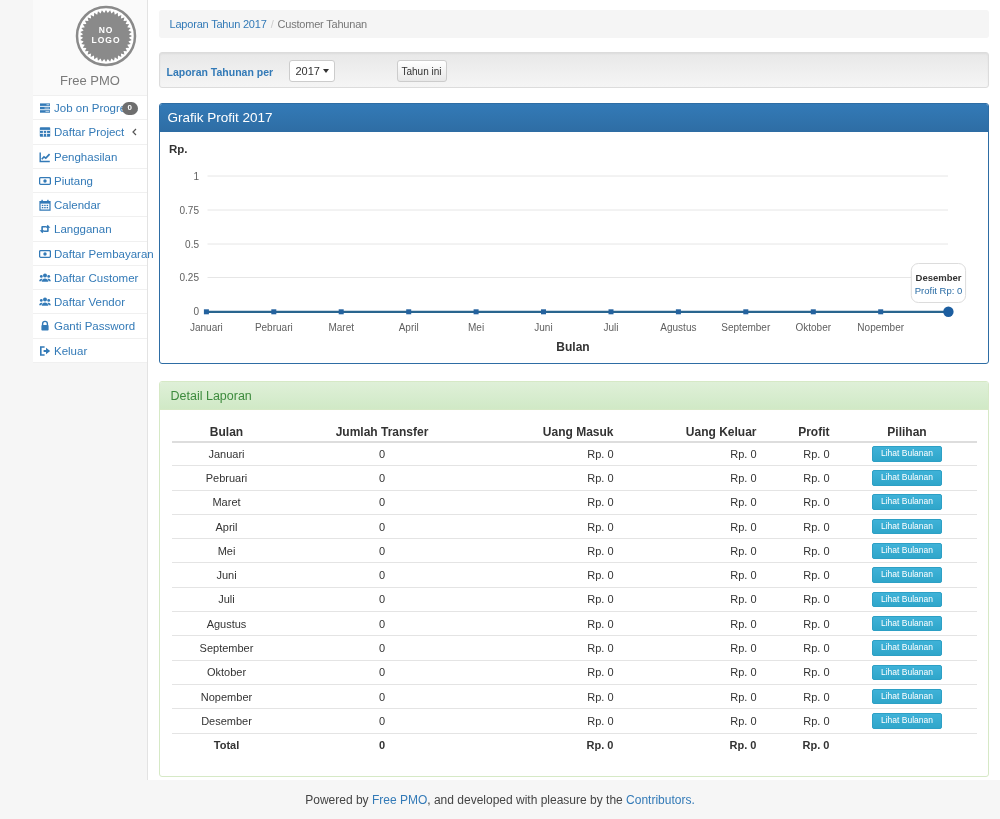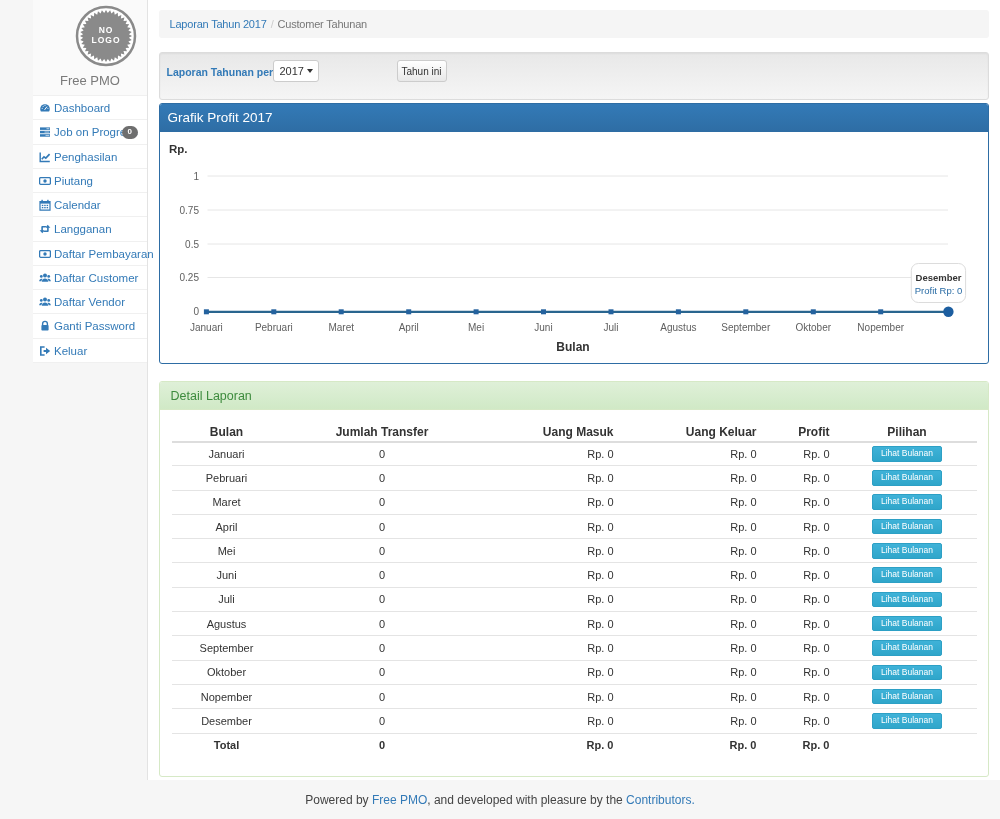--- a/index.html
+++ b/index.html
@@ -14,23 +14,23 @@
 .menu { list-style:none; background:#fff; border-top:1px solid #f0f0f0; }
 .menu li { position:relative; height:24.25px; line-height:24.25px; border-bottom:1px solid #f0f0f0; white-space:nowrap; }
 .menu li a { display:block; padding-left:6px; font-size:11.5px; color:#337ab7; }
 .menu li svg { vertical-align:-2px; margin-right:3px; }
 .badge0 { position:absolute; right:9.5px; top:6px; background:#6e6e6e; color:#fff; font-size:8px; font-weight:bold; border-radius:7px; padding:0 5.5px; height:12.5px; line-height:12.5px; }
 .chev { position:absolute; right:7.5px; top:8px; line-height:0; }
 
 .breadcrumb { position:absolute; left:158.5px; top:10px; width:830px; height:28px; background:#f5f5f5; border-radius:3px; font-size:11px; letter-spacing:-0.2px; line-height:28px; padding-left:11px; color:#777; }
 .breadcrumb .sep { color:#ccc; padding:0 4px; }
 .breadcrumb .cur { color:#777; }
-.well { position:absolute; left:158.5px; top:52px; width:830px; height:48px; background:linear-gradient(to bottom,#e8e8e8 0%,#f5f5f5 100%); border:1px solid #dcdcdc; border-radius:3px; box-shadow:inset 0 1px 2px rgba(0,0,0,.05); }
+.well { position:absolute; left:158.5px; top:52px; width:830px; height:36px; background:linear-gradient(to bottom,#e8e8e8 0%,#f5f5f5 100%); border:1px solid #dcdcdc; border-radius:3px; box-shadow:inset 0 1px 2px rgba(0,0,0,.05); }
 .well .lbl { position:absolute; left:7px; top:13px; font-size:10.5px; font-weight:bold; color:#337ab7; }
-.sel { position:absolute; left:113px; top:7px; width:46px; height:22px; background:#fff; border:1px solid #ccc; border-radius:3px; font-size:11px; color:#333; line-height:20px; padding-left:6px; }
+.sel { position:absolute; left:129px; top:7px; width:46px; height:22px; background:#fff; border:1px solid #ccc; border-radius:3px; font-size:11px; color:#333; line-height:20px; padding-left:6px; }
 .sel .car { position:absolute; right:5px; top:8px; width:0; height:0; border-left:3.5px solid transparent; border-right:3.5px solid transparent; border-top:4px solid #333; }
 .btn { position:absolute; height:22px; border-radius:3px; font-size:10px; line-height:22px; text-align:center; }
 .btn-info { left:164px; top:7px; width:67px; background:linear-gradient(to bottom,#44b5d8 0%,#2fa4c7 100%); border:1px solid #28a4c9; color:#fff;margin-top:48px; }
 .btn-default { left:237px; top:7px; width:50px; background:linear-gradient(to bottom,#fff 0%,#e8e8e8 100%); border:1px solid #ccc; color:#333; }
 
 .panel-chart { position:absolute; left:158.5px; top:102.8px; width:830px; height:261.7px; background:#fff; border:1px solid #2e6da4; border-radius:3px; }
 .panel-chart .hd { height:28.5px; background:linear-gradient(to bottom,#337ab7 0%,#2e6da4 100%); color:#fff; font-size:13.5px; line-height:28.5px; padding-left:8px; border-radius:2px 2px 0 0; }
 
 .panel-detail { position:absolute; left:158.5px; top:381px; width:830px; height:396px; background:#fff; border:1px solid #d6e9c6; border-radius:3px; }
 .panel-detail .hd { height:28px; background:linear-gradient(to bottom,#dff0d8 0%,#d0e9c6 100%); color:#3d8b3d; font-size:12.5px; line-height:28px; padding-left:11px; border-radius:2px 2px 0 0; border-bottom:1px solid #d6e9c6; }
@@ -56,44 +56,46 @@
         <path fill="#8a8a8a" d="M30.0,4.0 31.8,7.1 34.1,4.3 35.4,7.6 38.0,5.3 38.8,8.8 41.8,6.8 42.0,10.4 45.3,9.0 44.9,12.5 48.4,11.6 47.5,15.1 51.0,14.7 49.6,18.0 53.2,18.2 51.2,21.2 54.7,22.0 52.4,24.6 55.7,25.9 52.9,28.2 56.0,30.0 52.9,31.8 55.7,34.1 52.4,35.4 54.7,38.0 51.2,38.8 53.2,41.8 49.6,42.0 51.0,45.3 47.5,44.9 48.4,48.4 44.9,47.5 45.3,51.0 42.0,49.6 41.8,53.2 38.8,51.2 38.0,54.7 35.4,52.4 34.1,55.7 31.8,52.9 30.0,56.0 28.2,52.9 25.9,55.7 24.6,52.4 22.0,54.7 21.2,51.2 18.2,53.2 18.0,49.6 14.7,51.0 15.1,47.5 11.6,48.4 12.5,44.9 9.0,45.3 10.4,42.0 6.8,41.8 8.8,38.8 5.3,38.0 7.6,35.4 4.3,34.1 7.1,31.8 4.0,30.0 7.1,28.2 4.3,25.9 7.6,24.6 5.3,22.0 8.8,21.2 6.8,18.2 10.4,18.0 9.0,14.7 12.5,15.1 11.6,11.6 15.1,12.5 14.7,9.0 18.0,10.4 18.2,6.8 21.2,8.8 22.0,5.3 24.6,7.6 25.9,4.3 28.2,7.1Z"></path>
         <text x="30" y="26.5" fill="#fff" font-size="8.5" font-weight="bold" text-anchor="middle" letter-spacing="1">NO</text>
         <text x="30" y="37" fill="#fff" font-size="8.5" font-weight="bold" text-anchor="middle" letter-spacing="1">LOGO</text>
       </g>
     </svg>
     <div class="freepmo">Free PMO</div>
   </div>
   <ul class="menu">
     <li>
         <a href="#"><svg width="12" height="12" viewBox="0 0 12 12">
-            <path fill="#337ab7" d="M6 2.2a4.8 4.8 0 0 0-4.8 4.8c0 .9.25 1.75.7 2.5h8.2c.45-.75.7-1.6.7-2.5A4.8 4.8 0 0 0 6 2.2z"></path>
-            <g fill="#fff">
-              <circle cx="3.2" cy="6.2" r="0.55"></circle>
-              <circle cx="4.2" cy="4.2" r="0.55"></circle>
-              <circle cx="6" cy="3.5" r="0.55"></circle>
-              <circle cx="8.9" cy="6.2" r="0.55"></circle>
-            </g>
-            <line x1="5.6" y1="7.8" x2="8" y2="4.6" stroke="#fff" stroke-width="1"></line>
-          </svg>Dashboard</a>
-      </li>
-    <li>
-        <a href="#"><svg width="12" height="12" viewBox="0 0 12 12">
             <g fill="#337ab7">
               <rect x="1" y="1.4" width="10" height="2.5"></rect>
               <rect x="1" y="4.8" width="10" height="2.5"></rect>
               <rect x="1" y="8.2" width="10" height="2.5"></rect>
             </g>
             <g fill="#fff" opacity="0.6">
               <rect x="7.5" y="2.1" width="2.8" height="1.1"></rect>
               <rect x="5.5" y="5.5" width="4.8" height="1.1"></rect>
               <rect x="6.5" y="8.9" width="3.8" height="1.1"></rect>
             </g>
           </svg>Job on Progress</a>
         <span class="badge0">0</span>
+      </li>
+    <li>
+        <a href="#"><svg width="12" height="12" viewBox="0 0 12 12">
+            <rect x="0.8" y="1.2" width="10.4" height="9.6" rx="0.8" fill="#337ab7"></rect>
+            <g stroke="#fff" stroke-width="0.9">
+              <line x1="1" y1="4.4" x2="11" y2="4.4"></line>
+              <line x1="1" y1="7.4" x2="11" y2="7.4"></line>
+              <line x1="4.4" y1="4.4" x2="4.4" y2="10.6"></line>
+              <line x1="7.6" y1="4.4" x2="7.6" y2="10.6"></line>
+            </g>
+          </svg>Daftar Project</a>
+        <span class="chev"><svg width="5" height="8" viewBox="0 0 5 8">
+            <polyline points="4,1 1,4 4,7" fill="none" stroke="#555" stroke-width="1.2"></polyline>
+          </svg></span>
       </li>
     <li>
         <a href="#"><svg width="12" height="12" viewBox="0 0 12 12">
             <path d="M1.2 1.5v9h9.6" stroke="#337ab7" fill="none" stroke-width="1.4"></path>
             <polyline points="2.8,8.2 5,5.8 6.8,7.2 10.6,3.2" stroke="#337ab7" fill="none" stroke-width="1.7"></polyline>
           </svg>Penghasilan</a>
       </li>
     <li>
         <a href="#"><svg width="12" height="12" viewBox="0 0 12 12">
             <rect x="0.6" y="2.7" width="10.8" height="6.6" rx="1" fill="none" stroke="#337ab7" stroke-width="1.3"></rect>

